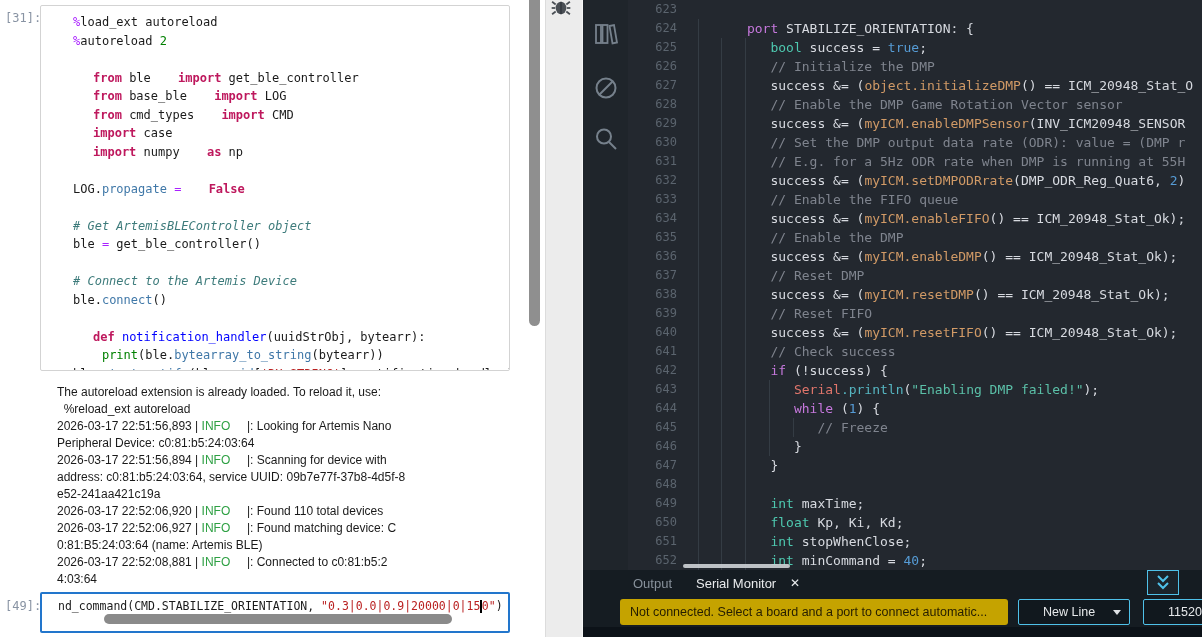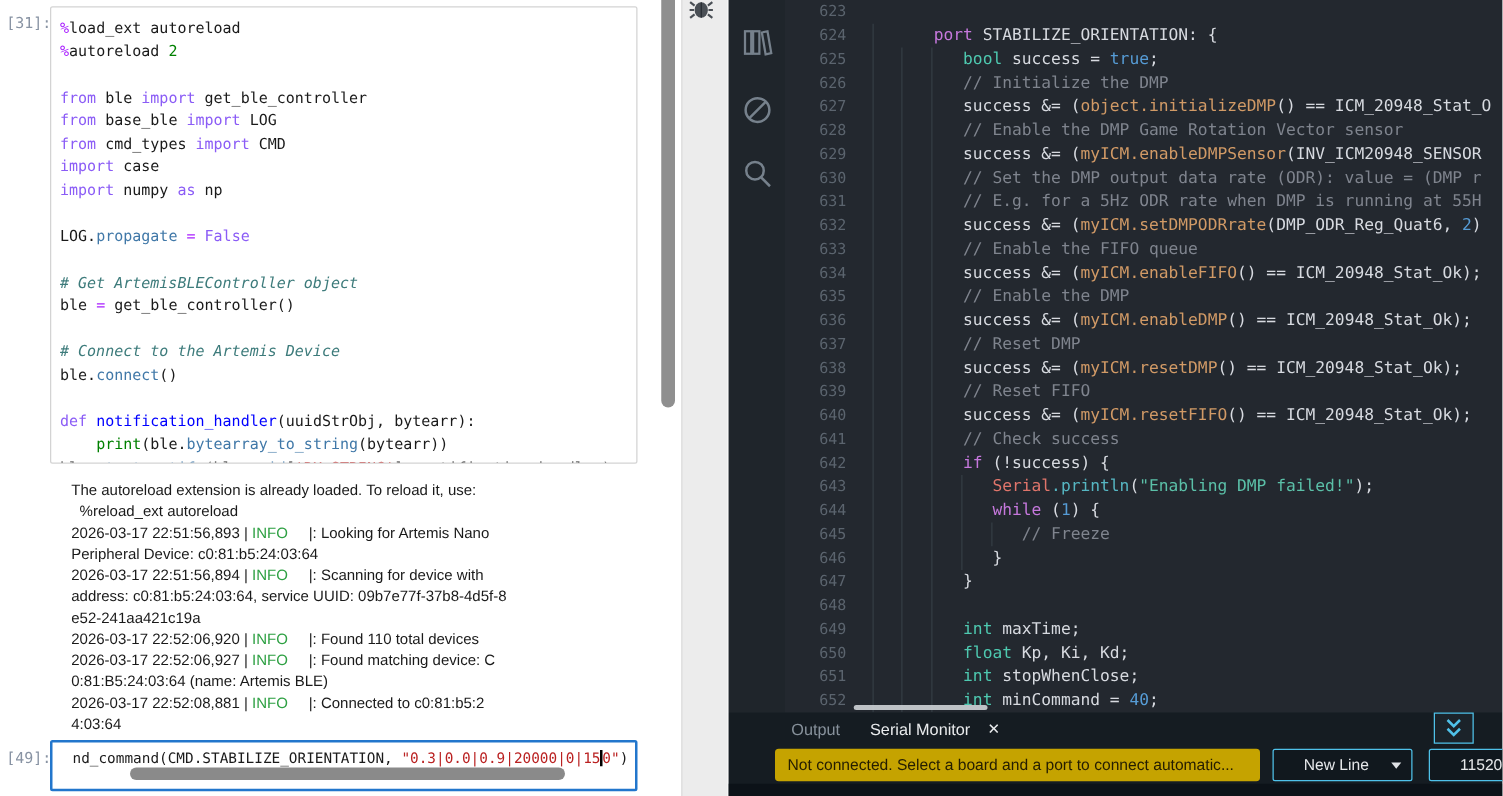--- a/index.html
+++ b/index.html
@@ -9,31 +9,31 @@
     background:#ffffff; font-family:"Liberation Sans", sans-serif;
   }
   .mono { font-family:"DejaVu Sans Mono", monospace; }
 
   
   #nb-panel { position:absolute; left:0; top:0; width:583px; height:637px; background:#ffffff; }
   #nb-margin { position:absolute; left:545px; top:0; width:37px; height:637px; background:#ececec; border-left:1px solid #dcdcdc; }
   #nb-right-sep { position:absolute; left:582px; top:0; width:2px; height:637px; background:#f6f6f6; }
   #nb-vscroll { position:absolute; left:529px; top:-14px; width:11px; height:340px; background:#8f8f8f; border-radius:6px; }
 
-  #cell31 { position:absolute; left:40px; top:5px; width:470px; height:366px; background:#ffffff; border:1px solid #d3d3d3; border-radius:2px; padding:7px 0 0 7px; overflow:hidden; }
+  #cell31 { position:absolute; left:40px; top:5px; width:470px; height:366px; background:#ffffff; border:1px solid #d3d3d3; border-radius:2px; padding:7px 0 0 32px; overflow:hidden; }
   .nb-prompt { position:absolute; left:5px; color:#8893a3; font-size:12px; }
   #prompt31 { top:11px; }
   #prompt49 { top:599px; }
   .nb-code .cl { white-space:pre; font-size:12px; line-height:18.5px; color:#111; }
   #nb-output { position:absolute; left:57px; top:384px; width:460px; }
   #nb-output .cl { white-space:pre; font-size:12px; line-height:17px; color:#1a1a1a; }
 
   
   .t-p   { color:#1a1a1a; }
-  .t-kw  { color:#8b5cf6; font-weight:normal; }
+  .t-kw  { color:#be185d; font-weight:bold;margin-left:20px; }
   .t-bi  { color:#008000; }
   .t-magic { color:#AA22FF; }
   .t-op  { color:#AA22FF; }
   .t-num { color:#008000; }
   .t-str { color:#BA2121; }
   .t-com { color:#3D7B7B; font-style:italic; }
   .t-prop{ color:#4078A8; }
   .t-fn  { color:#0000FF; }
   .t-info{ color:#2EA043; }
   .caret { display:inline-block; width:1.5px; height:13px; background:#000; vertical-align:text-bottom; }

